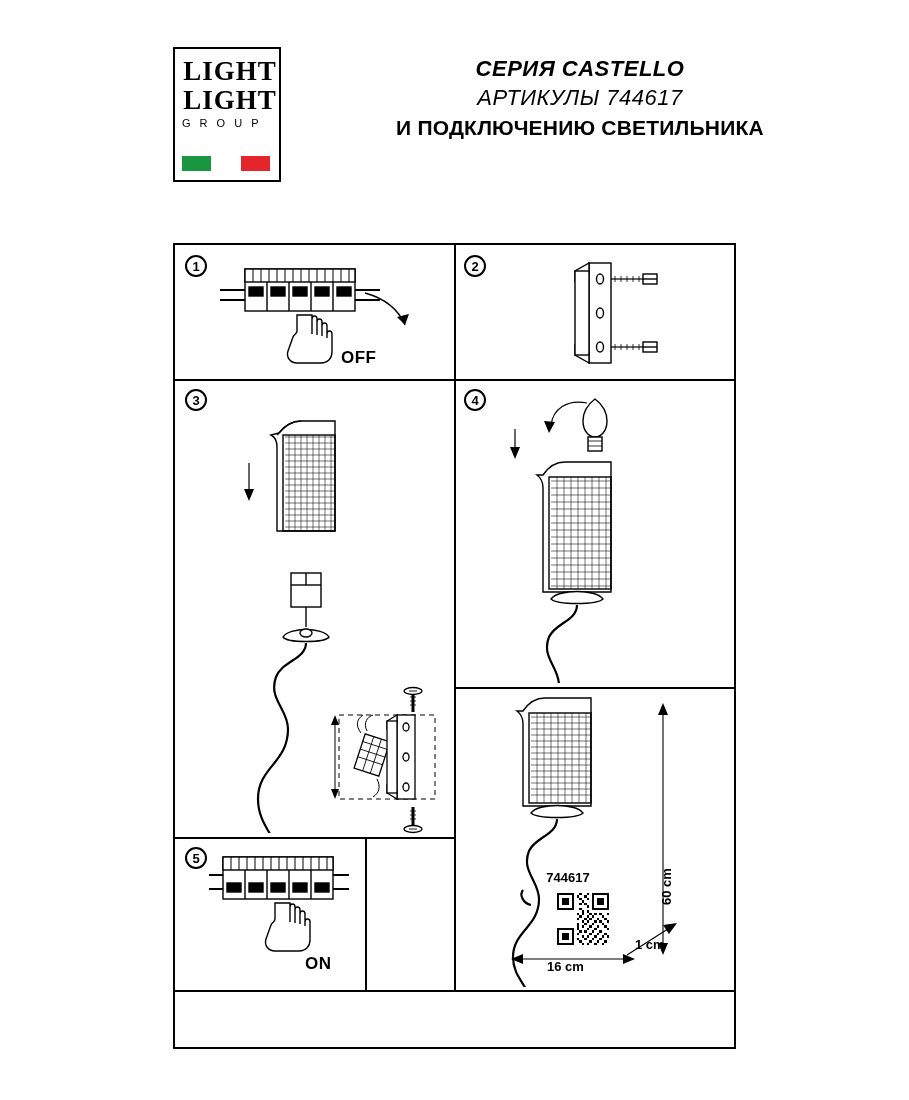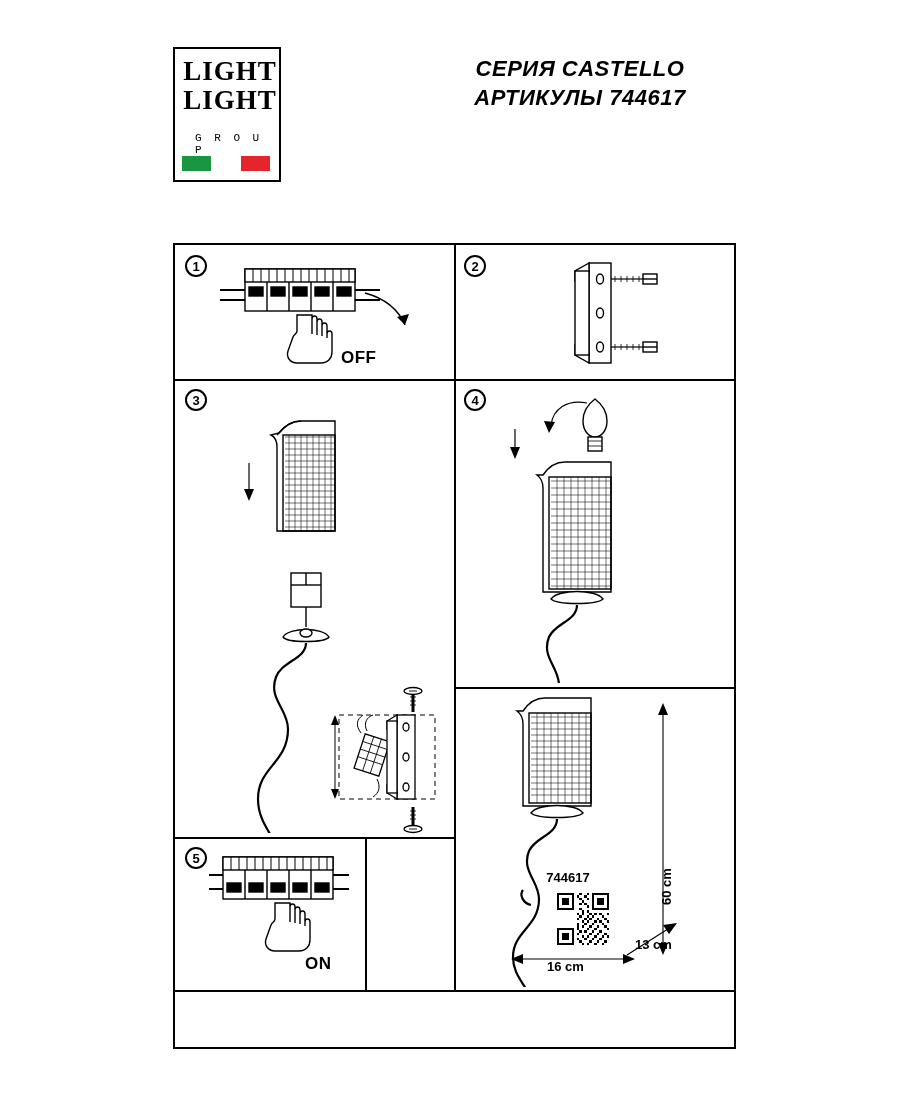--- a/index.html
+++ b/index.html
@@ -43,25 +43,25 @@
     font-family: "Liberation Serif", serif;
     font-weight: bold;
     font-size: 27px;
     line-height: 29px;
     letter-spacing: 1px;
     text-align: center;
     padding-left: 6px;
     color: #000;
   }
   .logo-group {
-    font-family: Liberation Mono, monospace;
+    font-family: Liberation Sans, sans-serif;
     font-size: 11px;
     letter-spacing: 3px;
-    padding-left: 20px;
-    margin-top: 17px;
+    padding-left: 7px;
+    margin-top: 2px;
     color: #000;
   }
   .logo-flag {
     position: absolute;
     left: 7px;
     bottom: 9px;
     width: 88px;
     height: 15px;
     display: flex;
   }
@@ -80,21 +80,21 @@
   }
   .t-series {
     font-size: 22px;
     font-weight: bold;
     font-style: italic;
     letter-spacing: 0.5px;
     line-height: 28px;
   }
   .t-article {
     font-size: 22px;
-    font-weight: bold;
+    font-weight: normal;
     font-style: italic;
     letter-spacing: 0.5px;
     line-height: 30px;
   }
   .t-instr {
     margin-top: 14px;
     font-size: 21px;
     font-weight: bold;
     line-height: 29px;
     letter-spacing: 0.2px;
@@ -207,20 +207,21 @@
       <div class="logo-flag">
         <span class="flag-g"></span>
           <span class="flag-w"></span>
           <span class="flag-r"></span>
       </div>
     </div>
 
     <div class="title-block">
       <div class="t-series">СЕРИЯ CASTELLO</div>
       <div class="t-article">АРТИКУЛЫ 744617</div>
+      <div class="t-instr" style="margin-top:0">И ПОДКЛЮЧЕНИЮ СВЕТИЛЬНИКА</div>
     </div>
   </div>
 
   <div class="frame">
 
     <div class="divider h1"></div>
     <div class="divider h2"></div>
     <div class="divider h3"></div>
     <div class="divider h4"></div>
     <div class="divider v1"></div>
@@ -518,21 +519,21 @@
           <polygon points="36,262 48,257 48,267" fill="#000" stroke="none"></polygon>
           <polygon points="160,262 148,257 148,267" fill="#000" stroke="none"></polygon>
 
           <line x1="152" y1="258" x2="196" y2="230" stroke-width="1.1"></line>
           <polygon points="202,226 188,228 194,237" fill="#000" stroke="none"></polygon>
         </g>
       </svg>
     </div>
     <div class="dim-text dim-vert" style="left:484px; top:660px;">60 cm</div>
     <div class="dim-text" style="left:372px; top:714px;">16 cm</div>
-    <div class="dim-text dim-diag" style="left:460px; top:692px;">13 cm</div>
+    <div class="dim-text dim-diag" style="left:460px; top:692px;">1 cm</div>
 
     <div class="step-num" style="left:10px; top:602px;">5</div>
     <div class="cell" style="left:34px; top:600px; width:160px; height:140px;">
       <svg width="160" height="140" viewBox="0 0 160 140">
         <g class="ln" stroke-width="1.4">
           <rect x="14" y="12" width="110" height="42" fill="#fff"></rect>
           <rect x="14" y="12" width="110" height="13" fill="#fff"></rect>
           <g stroke-width="1">
             <line x1="22" y1="12" x2="22" y2="25"></line>
               <line x1="30" y1="12" x2="30" y2="25"></line>

